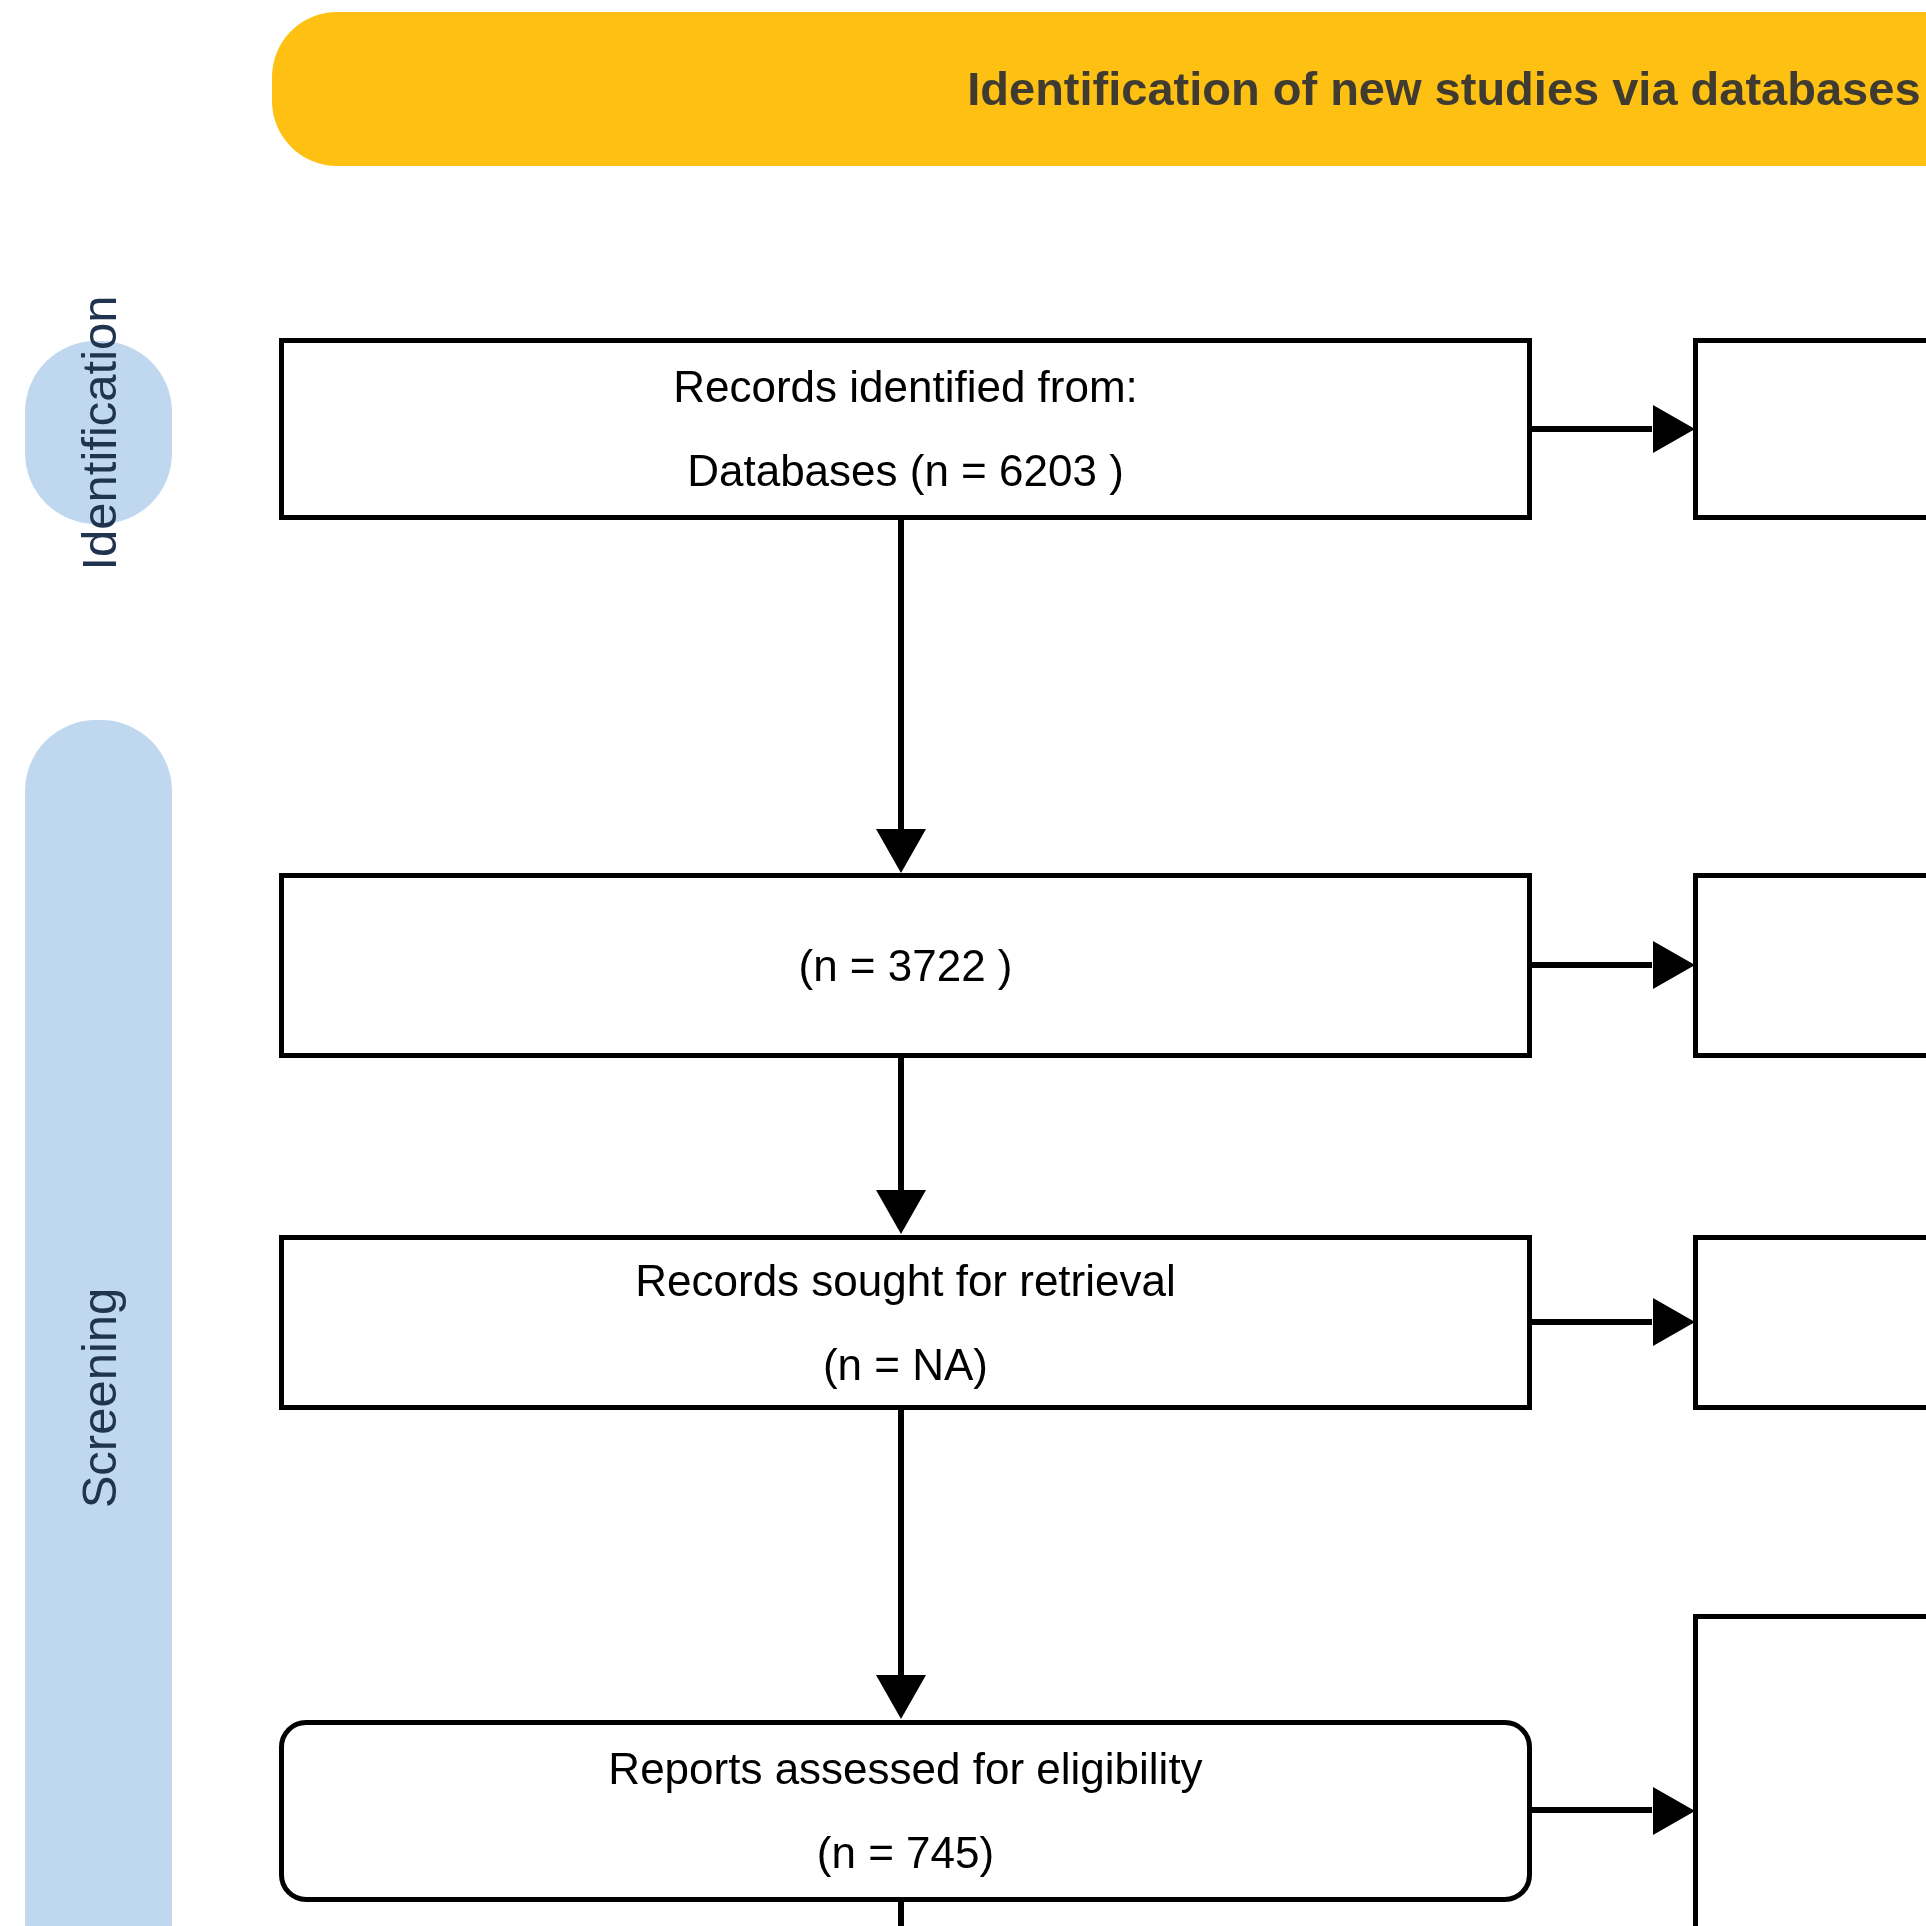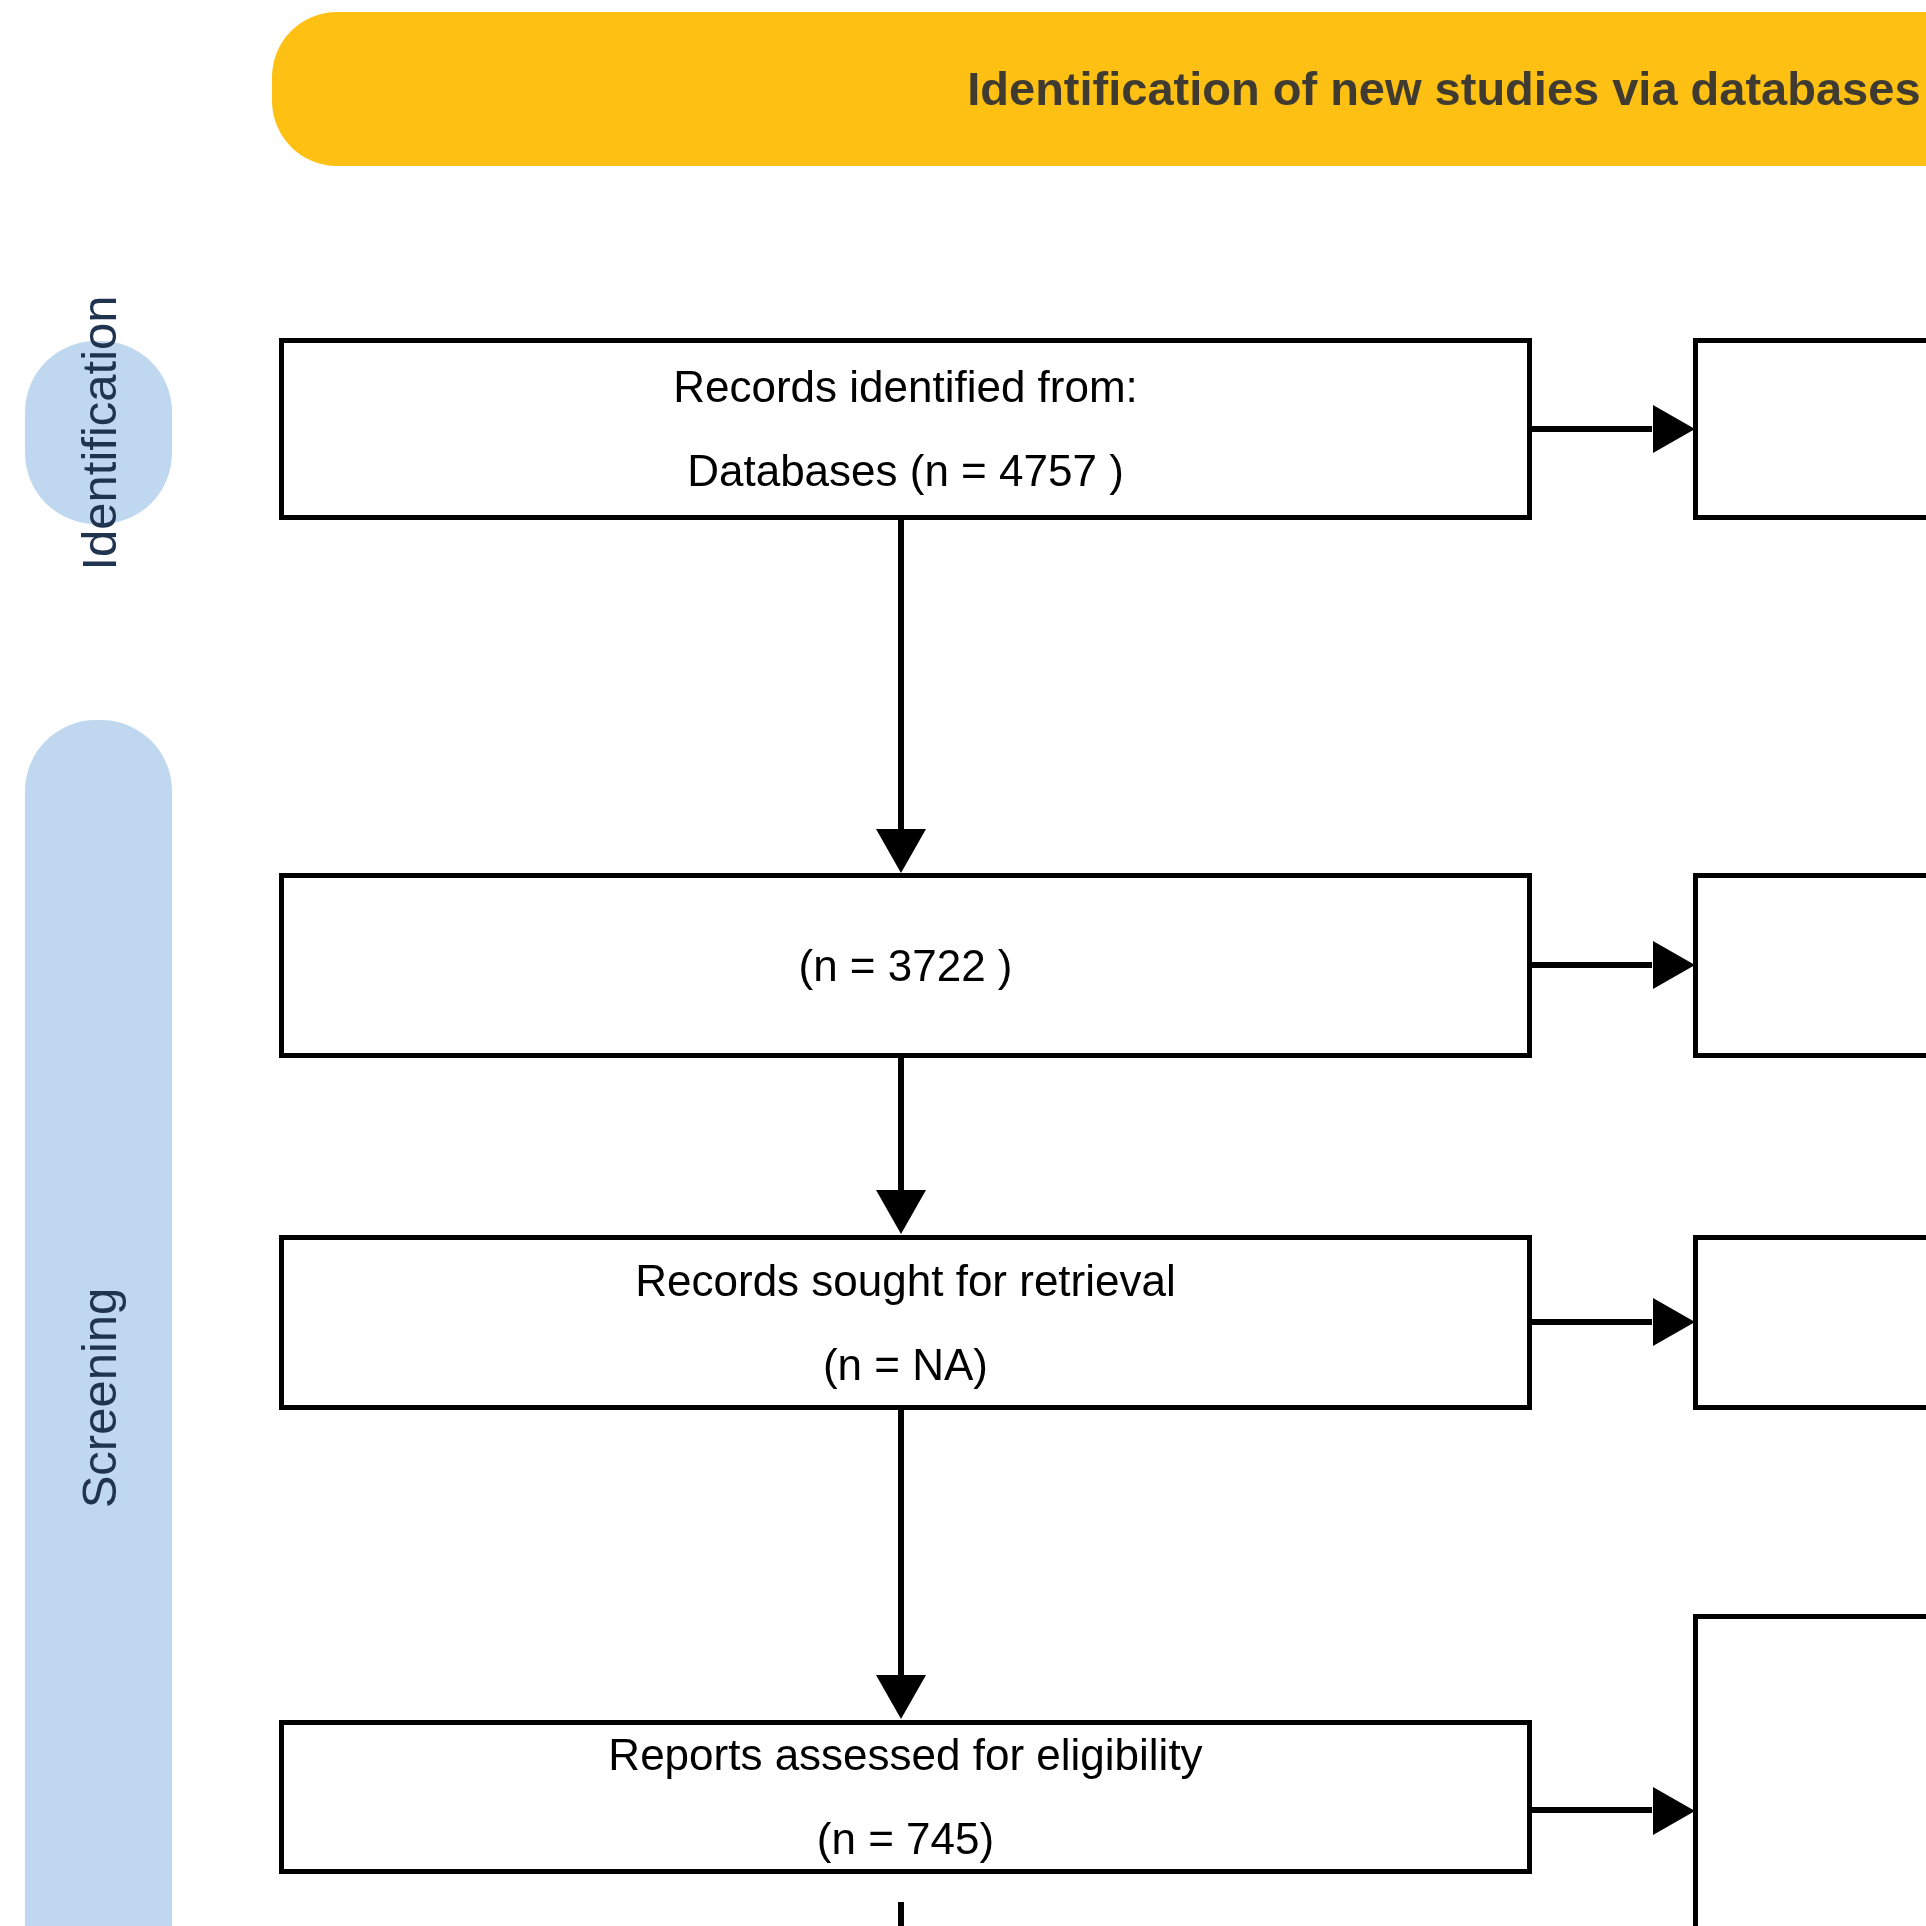--- a/index.html
+++ b/index.html
@@ -74,21 +74,21 @@
   }
   .box.multi { line-height: 1.68; }
   .col-left  { left: 279px;  width: 1253px; }
   .col-right { left: 1693px; width: 1248px; }
   #box-records-identified    { top: 338px;  height: 182px; }
   #box-records-removed       { top: 338px;  height: 182px; }
   #box-records-screened      { top: 873px; height: 185px; }
   #box-records-excluded      { top: 873px; height: 185px; }
   #box-reports-sought        { top: 1235px; height: 175px; }
   #box-reports-not-retrieved { top: 1235px; height: 175px; }
-  #box-reports-assessed      { top: 1720px; height: 154px; }
+  #box-reports-assessed      { top: 1720px; height: 182px; border-radius: 27px; }
   #box-reports-excluded      { top: 1614px; height: 393px; }
   .line { display: block; white-space: pre; }
 
   
   .shaft-h {
     position: absolute;
     height: 6.2px;
     left: 1532px;
     width: 120px;
     background: var(--arrow, #000);
@@ -135,21 +135,21 @@
 
   <div class="pill" id="pill-identification">
     <span class="pill-label">Identification</span>
   </div>
   <div class="pill" id="pill-screening">
     <span class="pill-label">Screening</span>
   </div>
 
   <div class="box col-left" id="box-records-identified">
     <span class="line">Records identified from:</span>
-    <span class="line">Databases (n = 4757 )</span>
+    <span class="line">Databases (n = 6203 )</span>
   </div>
   <div class="box col-right" id="box-records-removed">
     
     
   </div>
 
   <div class="box col-left" id="box-records-screened">
     <span class="line">(n = 3722 )</span>
   </div>
   <div class="box col-right" id="box-records-excluded">

